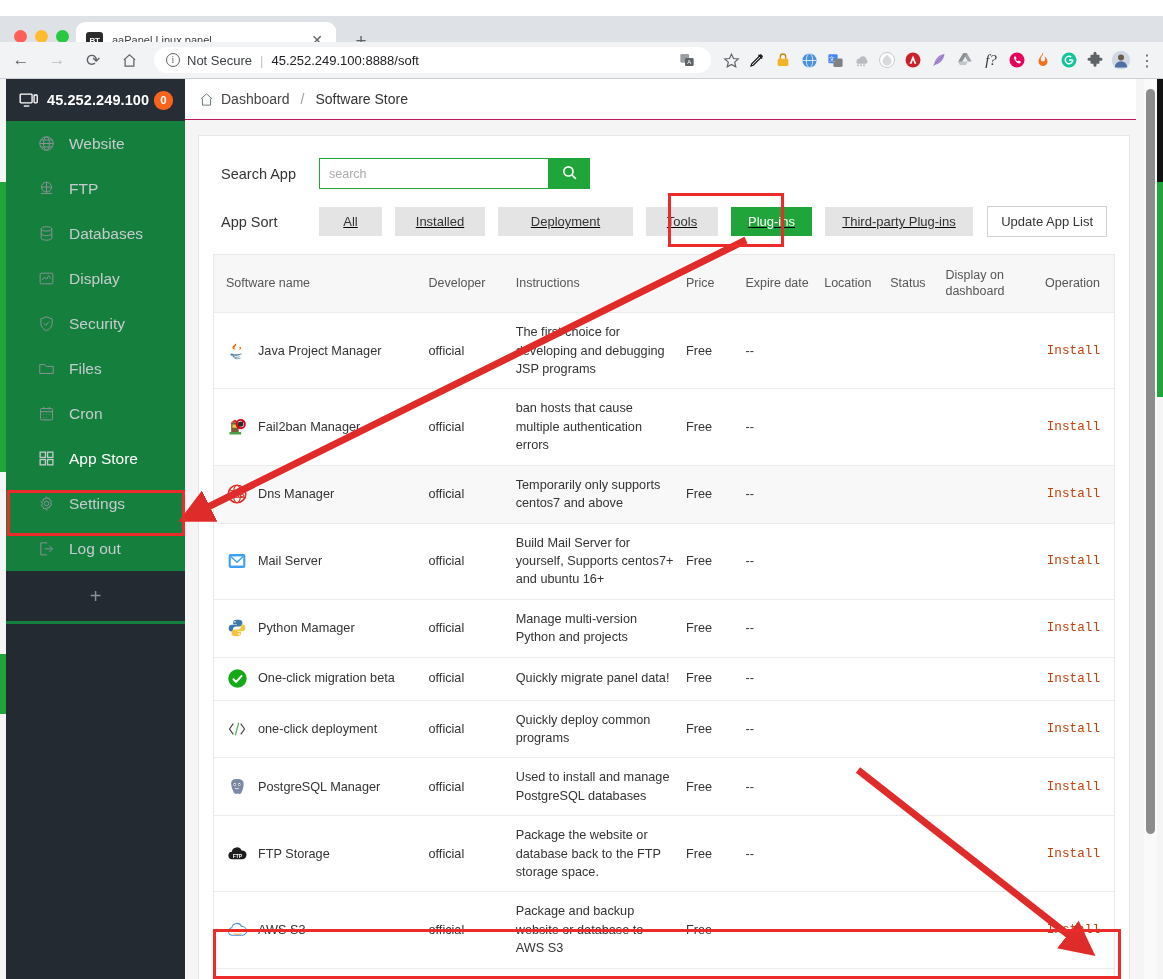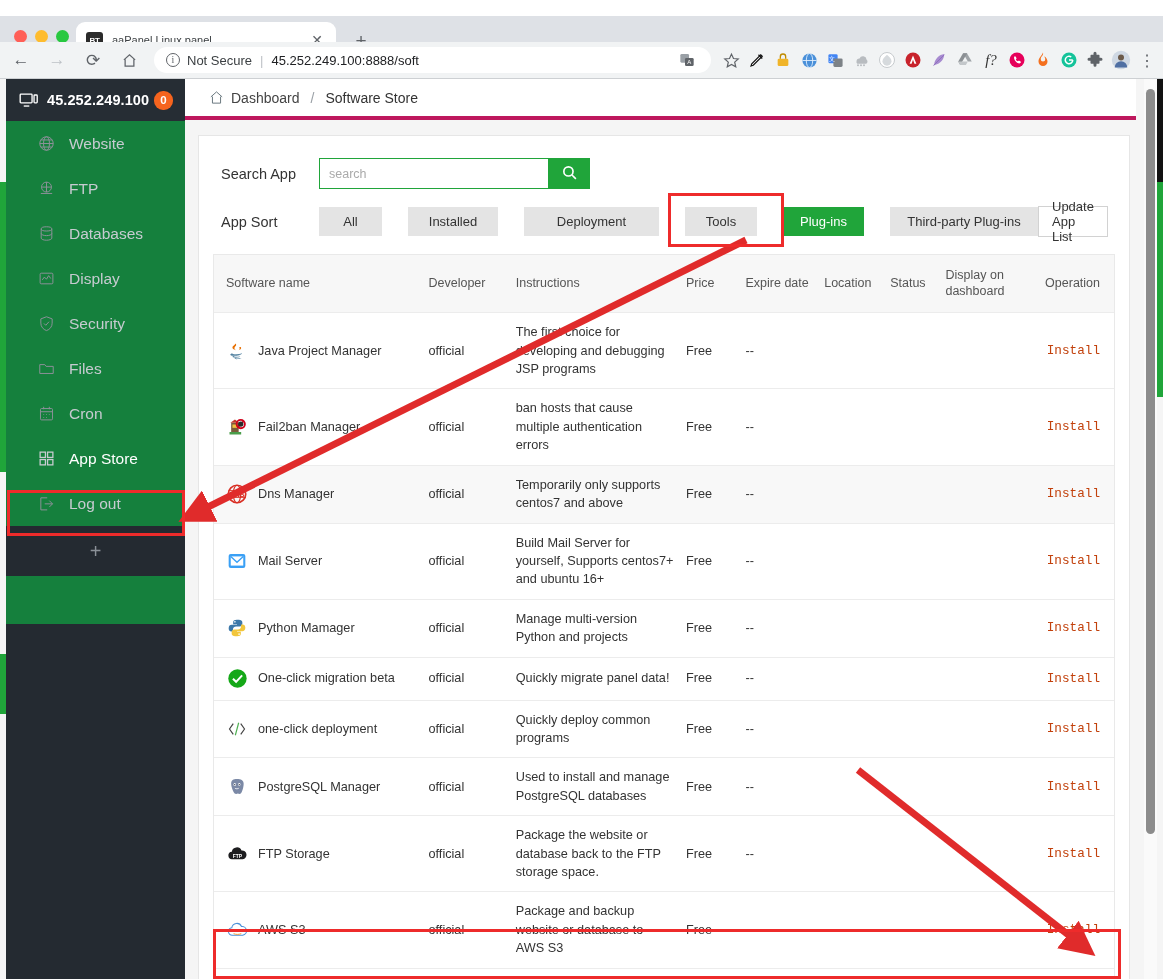--- a/index.html
+++ b/index.html
@@ -130,22 +130,22 @@
   }
   .sb-bottom { position: absolute; left: 0; right: 0; top: 545px; bottom: 0; background: #242a31; }
 
   
   .content {
     position: absolute; left: 185px; top: 0; right: 27px; bottom: 0;
     overflow: hidden;
   }
   .breadcrumb {
     height: 41px; background: #fff; display: flex; align-items: center;
-    padding-left: 24px; font-size: 14px; color: #444;
-    border-bottom: 4px solid #be185d;
+    padding-left: 14px; font-size: 14px; color: #444;
+    border-bottom: 1px solid #be185d;
   }
   .bc-home-ico { margin-right: 7px; color: #6c7a81; display: flex; }
   .bc-sep { margin: 0 11px; color: #9aa0a6; }
   .bc-cur { color: #333; }
 
   .card {
     position: absolute; left: 13px; top: 56px; right: 6px; bottom: -40px;
     background: #fff; border: 1px solid #e6e6e6;
   }
   .filters { padding: 22px 22px 0 22px; }
@@ -155,21 +155,21 @@
   .search-input {
     width: 229px; height: 31px; border: 1px solid #20a53a; border-right: none;
     outline: none; padding: 0 9px; font-size: 12.5px; color: #333;
     font-family: "Liberation Sans", sans-serif;
   }
   .search-input::placeholder { color: #aaa; }
   .search-btn {
     width: 42px; height: 31px; background: #20a53a; border: none;
     color: #fff; display: flex; align-items: center; justify-content: center;
   }
-  .sorts { display: flex; gap: 26px; align-items: center; }
+  .sorts { display: flex; gap: 13px; align-items: center; text-decoration: underline; }
   .sort-btn {
     height: 29px; background: #e4e4e4; color: #333; font-size: 13px;
     display: flex; align-items: center; justify-content: center;
     padding: 0 10px; min-width: 63px;
   }
   .sort-btn.active { background: #20a53a; color: #fff; }
   .sort-btn.w1 { width: 63px; }
   .sort-btn.w2 { width: 90px; }
   .sort-btn.w3 { width: 135px; }
   .sort-btn.w4 { width: 72px; }
@@ -475,20 +475,29 @@
               <rect x="13.5" y="3" width="7.5" height="7.5"></rect>
               <rect x="3" y="13.5" width="7.5" height="7.5"></rect>
               <rect x="13.5" y="13.5" width="7.5" height="7.5"></rect>
             </svg>
         </span>
         <span>App Store</span>
       </div>
       <div class="sb-item">
         <span class="sb-ico">
           <svg width="17" height="17" viewBox="0 0 24 24" fill="none" stroke="currentColor" stroke-width="1.4">
+              <circle cx="12" cy="12" r="3.2"></circle>
+              <path d="M12 2.5l1.3 2.6 2.9-.5.5 2.9 2.6 1.3-1.4 2.6 1.4 2.6-2.6 1.3-.5 2.9-2.9-.5L12 21.5l-1.3-2.6-2.9.5-.5-2.9-2.6-1.3L6.1 12 4.7 9.4l2.6-1.3.5-2.9 2.9.5z"></path>
+            </svg>
+        </span>
+        <span>Settings</span>
+      </div>
+      <div class="sb-item">
+        <span class="sb-ico">
+          <svg width="17" height="17" viewBox="0 0 24 24" fill="none" stroke="currentColor" stroke-width="1.4">
               <path d="M13 4H4v17h9"></path>
               <polyline points="16,8 20.5,12.5 16,17"></polyline>
               <line x1="9.5" y1="12.5" x2="20.5" y2="12.5"></line>
             </svg>
         </span>
         <span>Log out</span>
       </div>
       <div class="sb-plus">+</div>
     </div>
 

